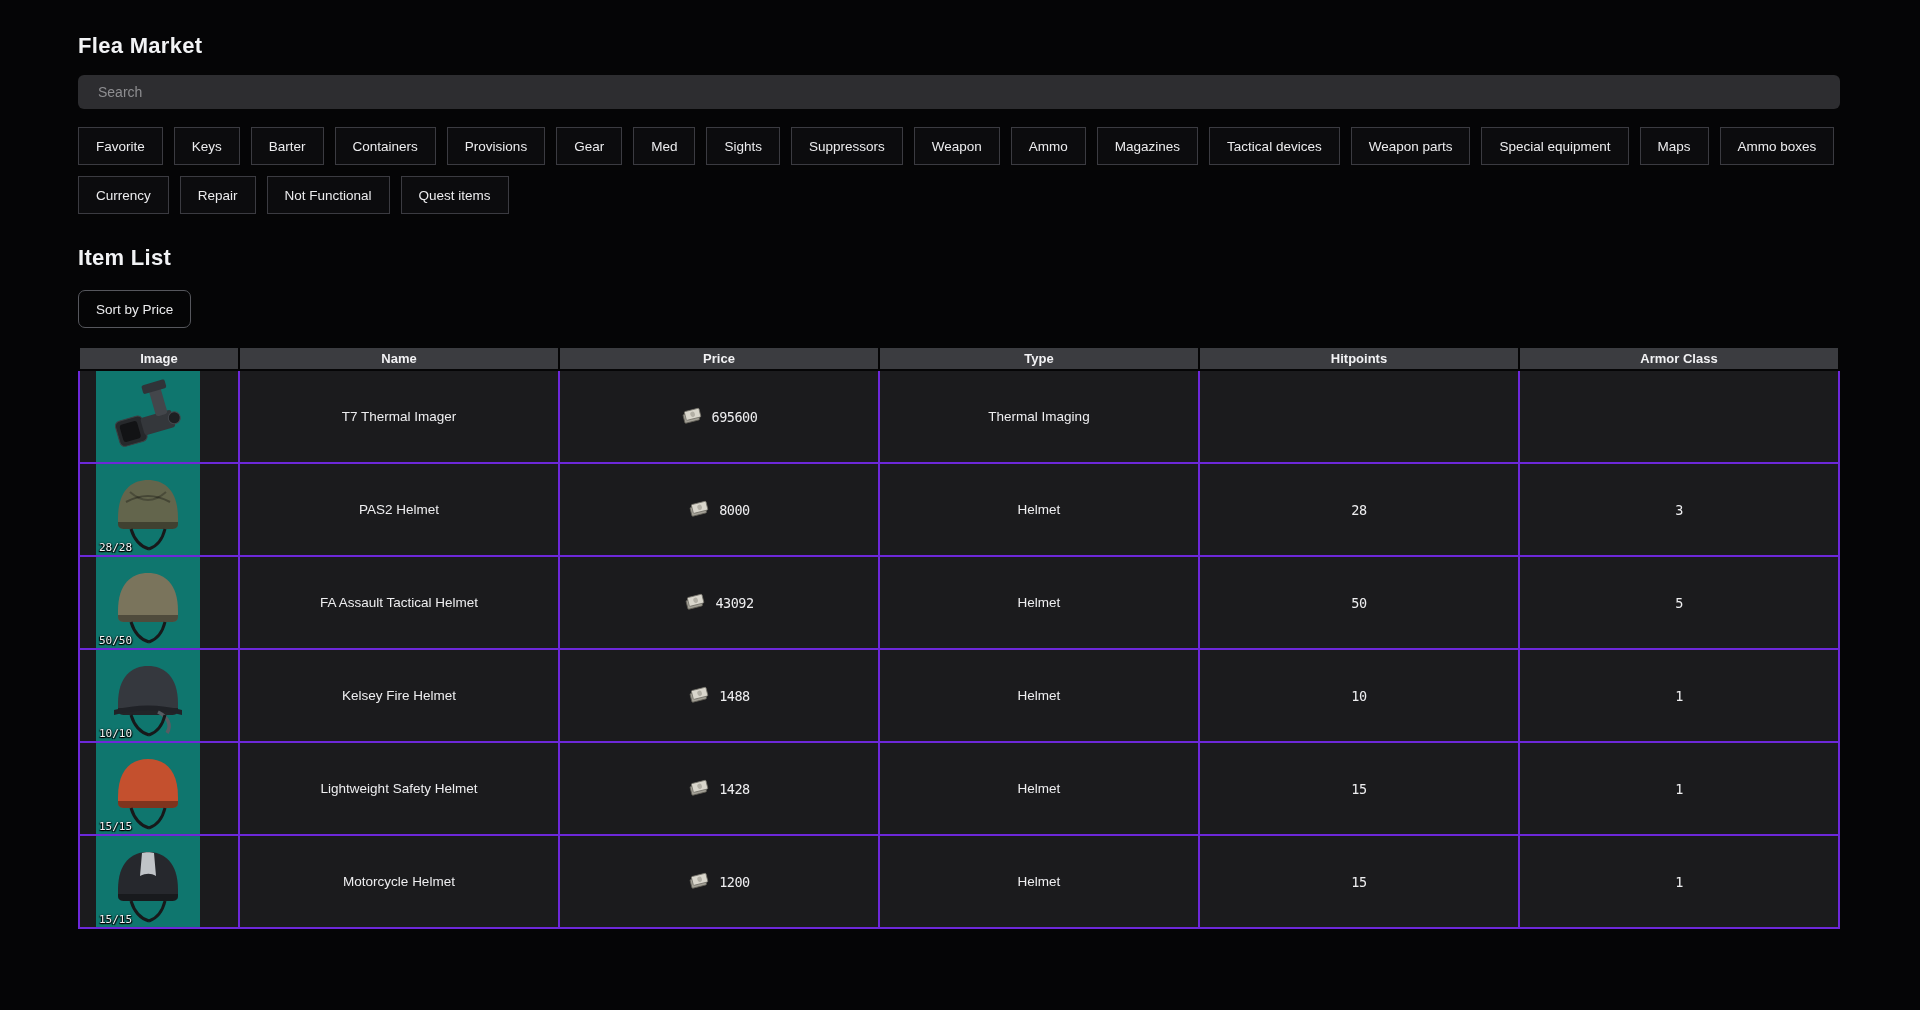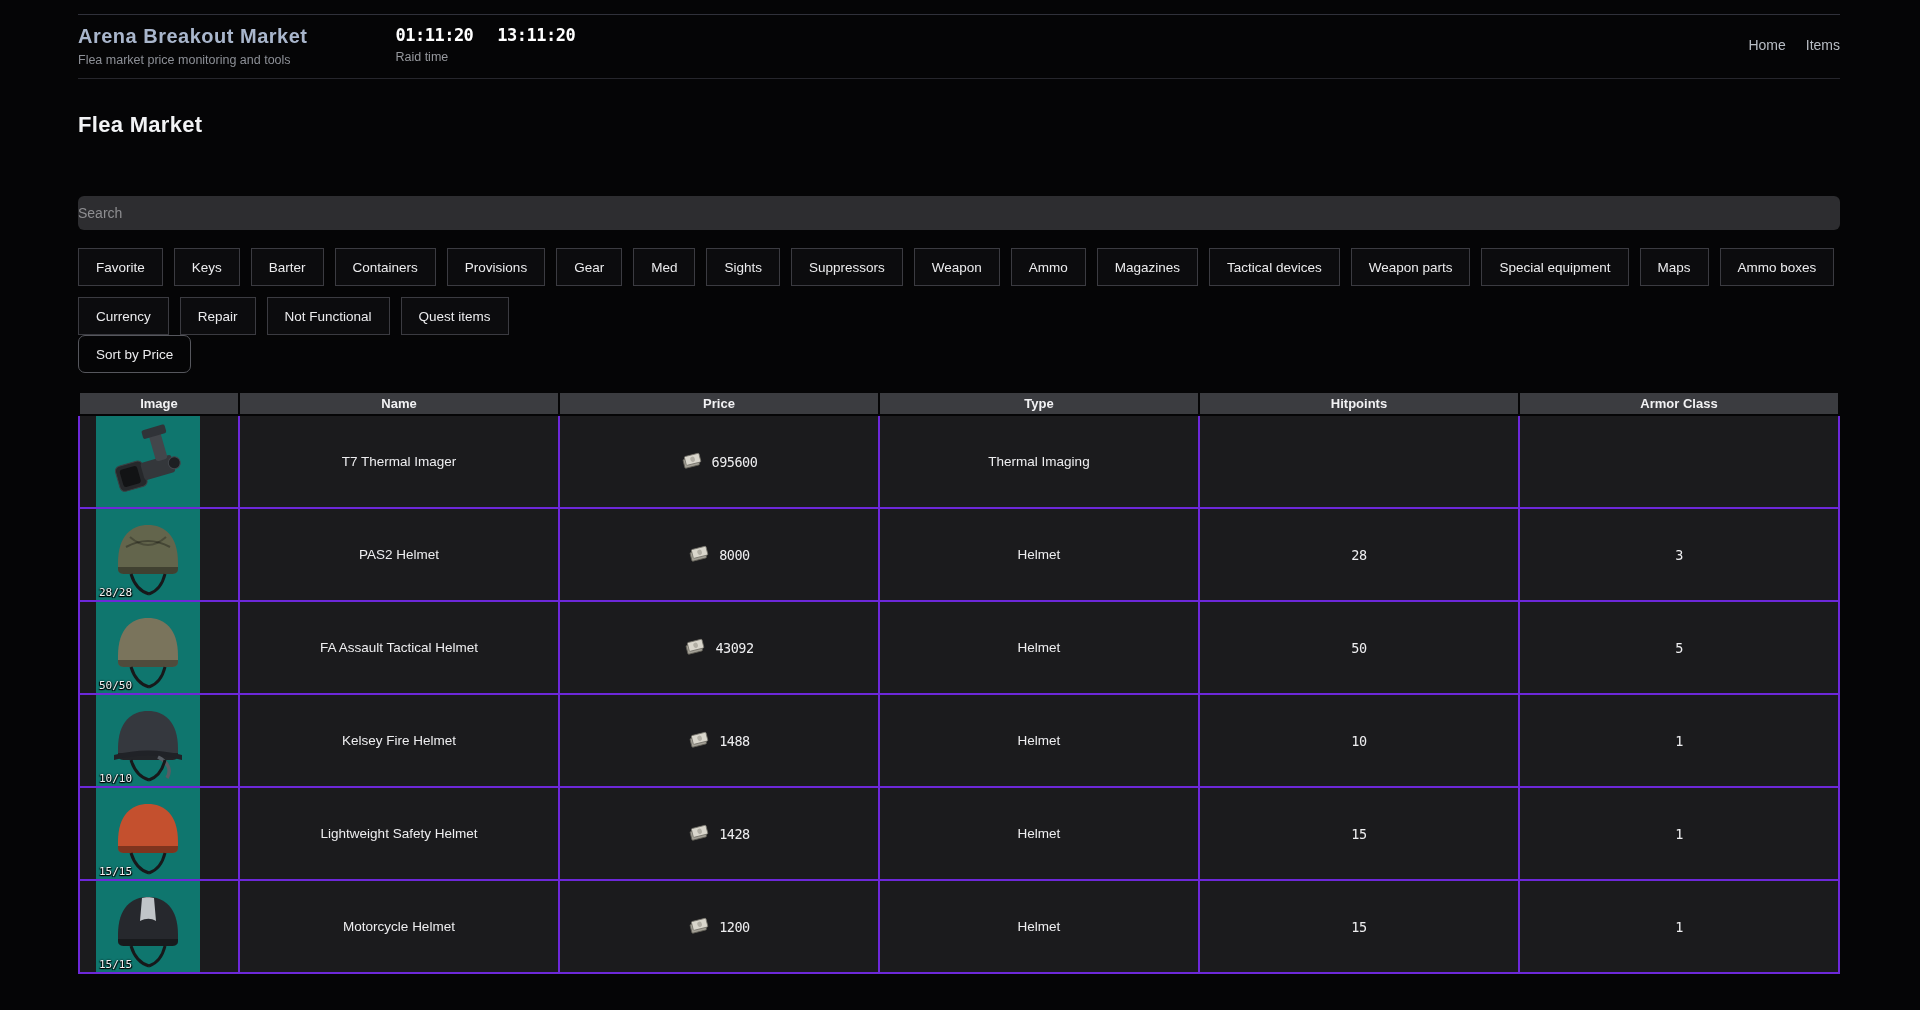--- a/index.html
+++ b/index.html
@@ -26,23 +26,22 @@
   .time-label { margin-top:5px; font-size:12.5px; color:#96989d; }
   .nav { margin-left:auto; display:flex; gap:20px; padding-top:12px; font-size:14px; }
   .nav a { color:#b9bec5; text-decoration:none; cursor:pointer; }
 
   h2.section { font-size:22px; font-weight:bold; color:#f2f3f5; margin:0; letter-spacing:.3px; }
   #flea-heading { margin:33px 0 16px; }
   #itemlist-heading { margin:31px 0 19px; }
 
   .search-input {
     width:100%; height:34px; background:#2d2d30; border:none; border-radius:6px;
-    color:#dddde0; padding:0 0; font-size:14px; outline:none;
+    color:#dddde0; padding:0 20px; font-size:14px; outline:none;
     font-family:"Liberation Sans", sans-serif;
-    margin-top:42px;
   }
   .search-input::placeholder { color:#8e8e91; }
 
   .filters { margin-top:18px; display:flex; flex-wrap:wrap; gap:11px; }
   .filter-btn {
     background:#0c0c0e; border:1px solid #3b3b41; border-radius:0;
     color:#ececee; font-size:13.5px; height:38px; padding:0 17px;
     cursor:pointer; font-family:"Liberation Sans", sans-serif; white-space:nowrap;
   }
 
@@ -72,37 +71,20 @@
     text-shadow:1px 1px 1px #000, -1px 1px 1px #000, 0 0 2px #000;
   }
   .price-wrap { display:flex; align-items:center; justify-content:center; gap:9px; }
   .num { font-family:"DejaVu Sans Mono", monospace; font-size:13.5px; letter-spacing:-0.5px; }
 </style>
 </head>
 <body>
 
 <div class="container">
 
-  <header class="topbar">
-    <div>
-      <h1 class="brand-title">Arena Breakout Market</h1>
-      <p class="brand-sub">Flea market price monitoring and tools</p>
-    </div>
-    <div class="times">
-      <div class="time-row">
-        <span>01:11:20</span>
-        <span>13:11:20</span>
-      </div>
-      <div class="time-label">Raid time</div>
-    </div>
-    <nav class="nav">
-        <a>Home</a>
-        <a>Items</a>
-      </nav>
-  </header>
 
   <h2 class="section" id="flea-heading">Flea Market</h2>
 
   <div>
     <input class="search-input" type="text" placeholder="Search" style="">
   </div>
 
   <div class="filters">
       <button class="filter-btn">Favorite</button>
       <button class="filter-btn">Keys</button>
@@ -120,20 +102,21 @@
       <button class="filter-btn">Weapon parts</button>
       <button class="filter-btn">Special equipment</button>
       <button class="filter-btn">Maps</button>
       <button class="filter-btn">Ammo boxes</button>
       <button class="filter-btn">Currency</button>
       <button class="filter-btn">Repair</button>
       <button class="filter-btn">Not Functional</button>
       <button class="filter-btn">Quest items</button>
     </div>
 
+  <h2 class="section" id="itemlist-heading">Item List</h2>
 
   <button class="sort-btn">Sort by Price</button>
 
   <table class="items">
     <colgroup>
         <col style="width:160px">
       </colgroup>
     <thead>
         <tr>
           <th>Image</th>

